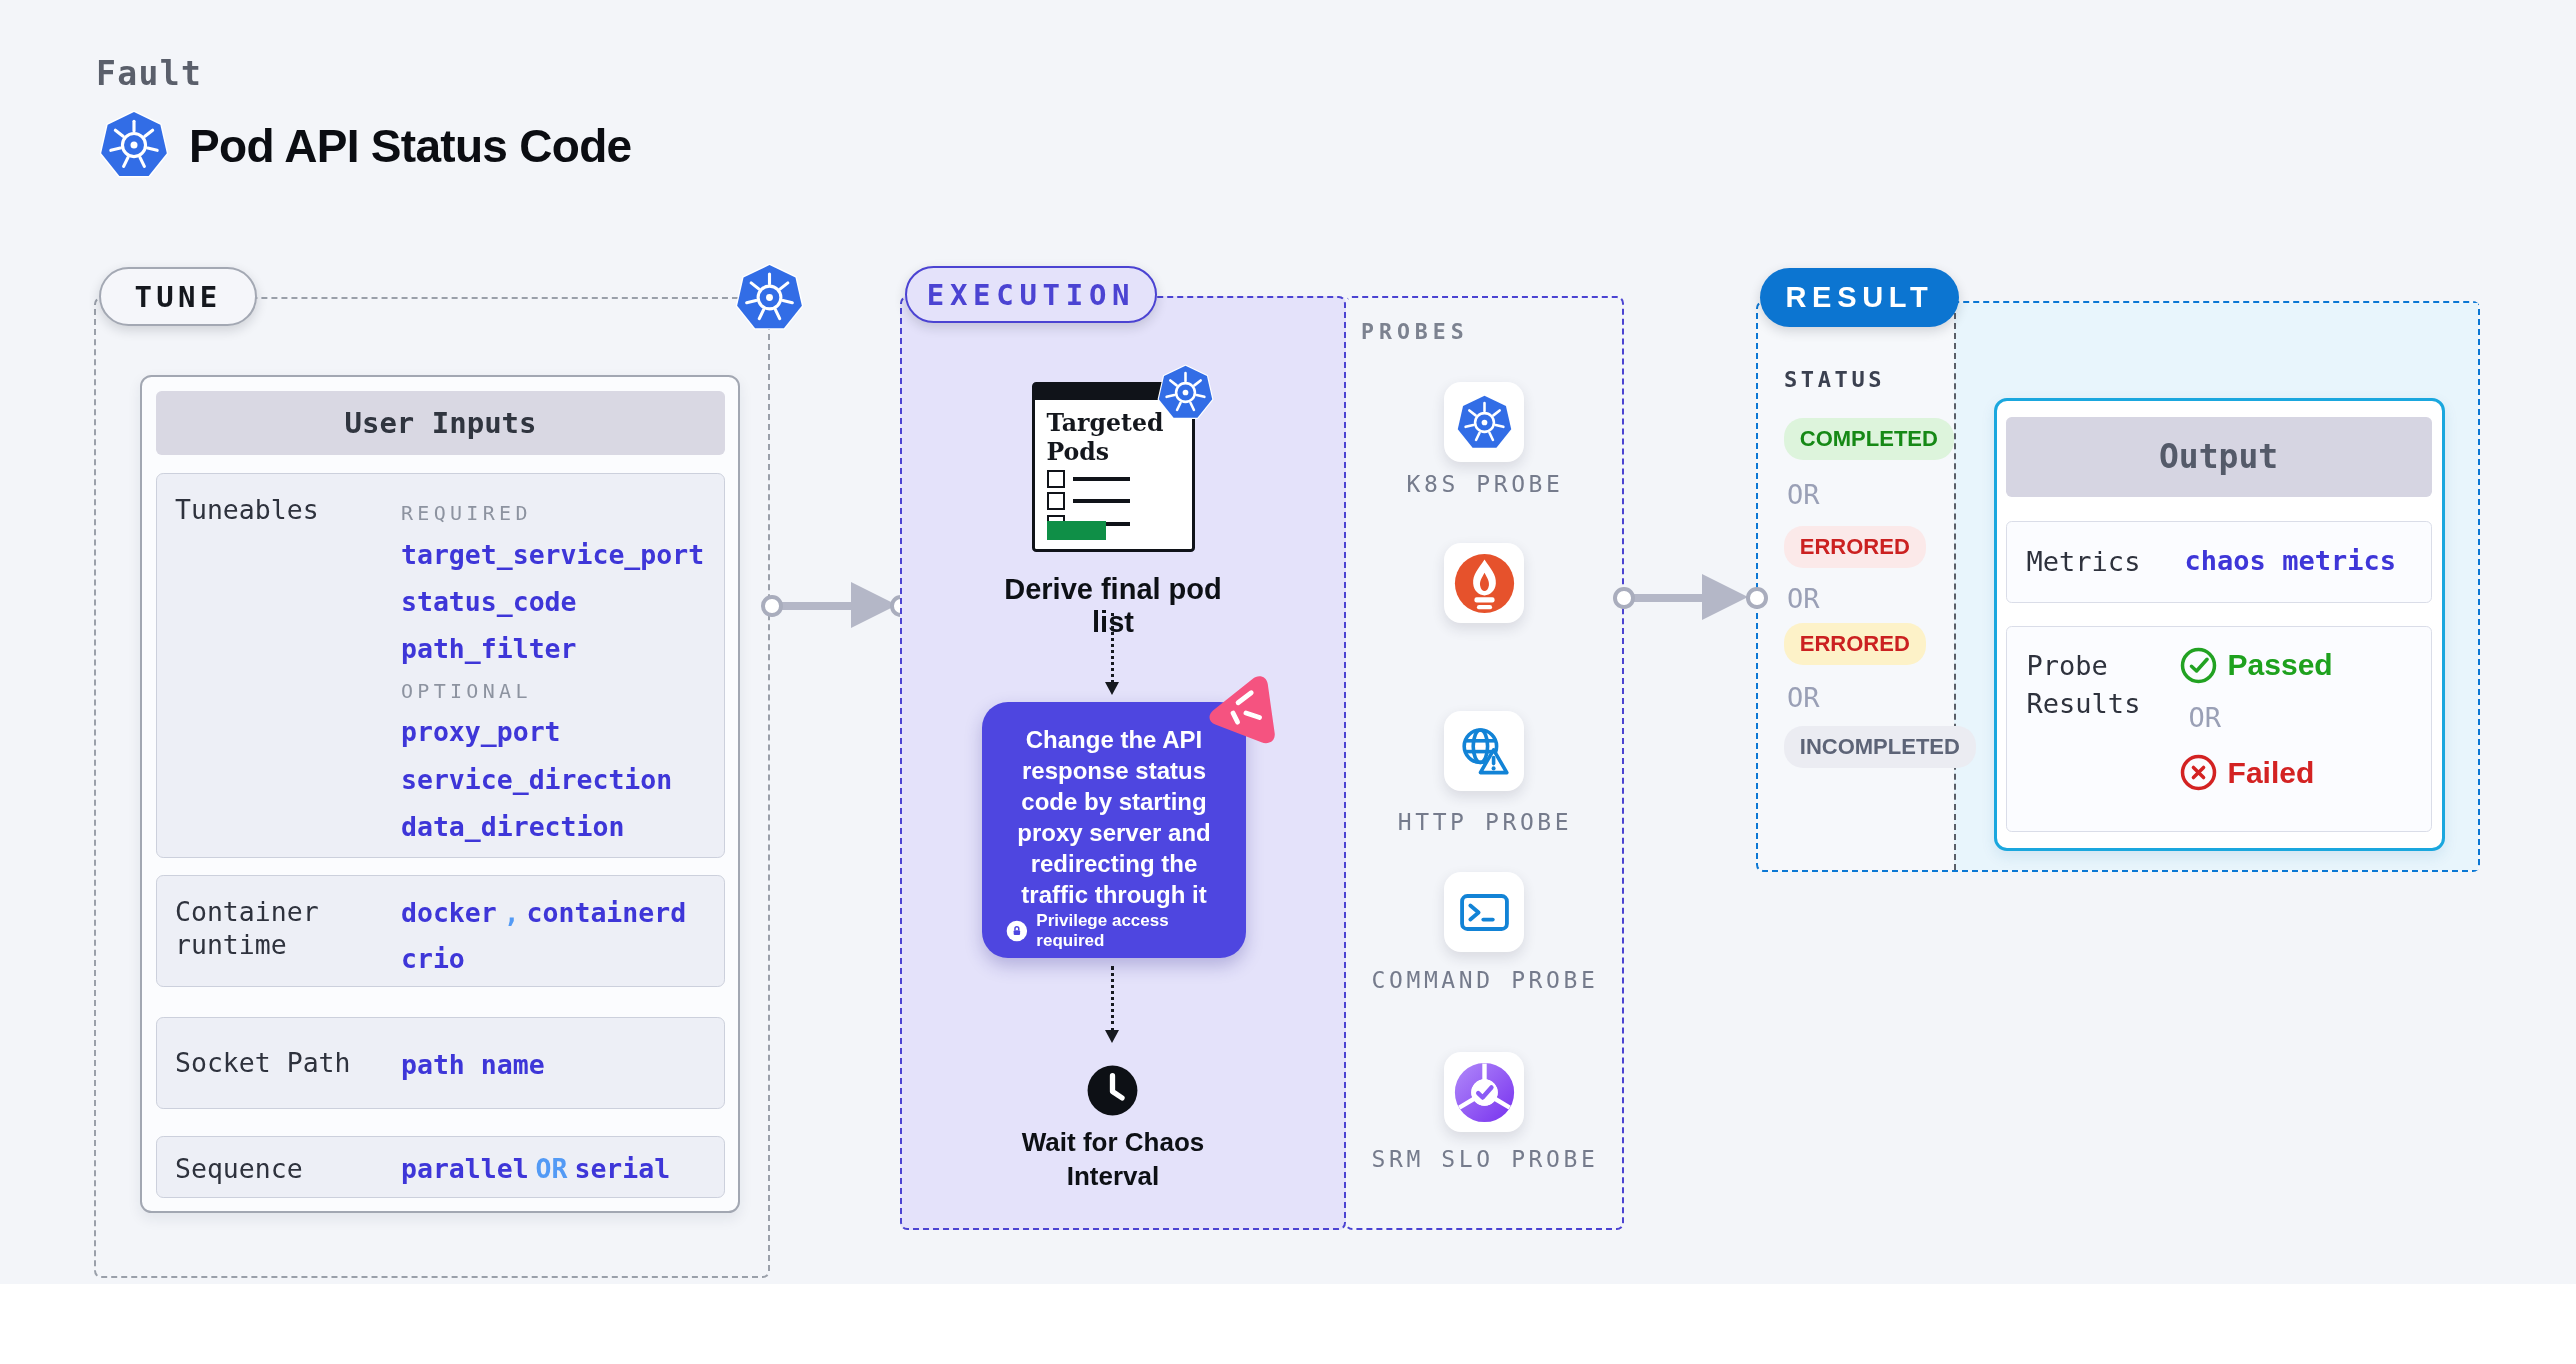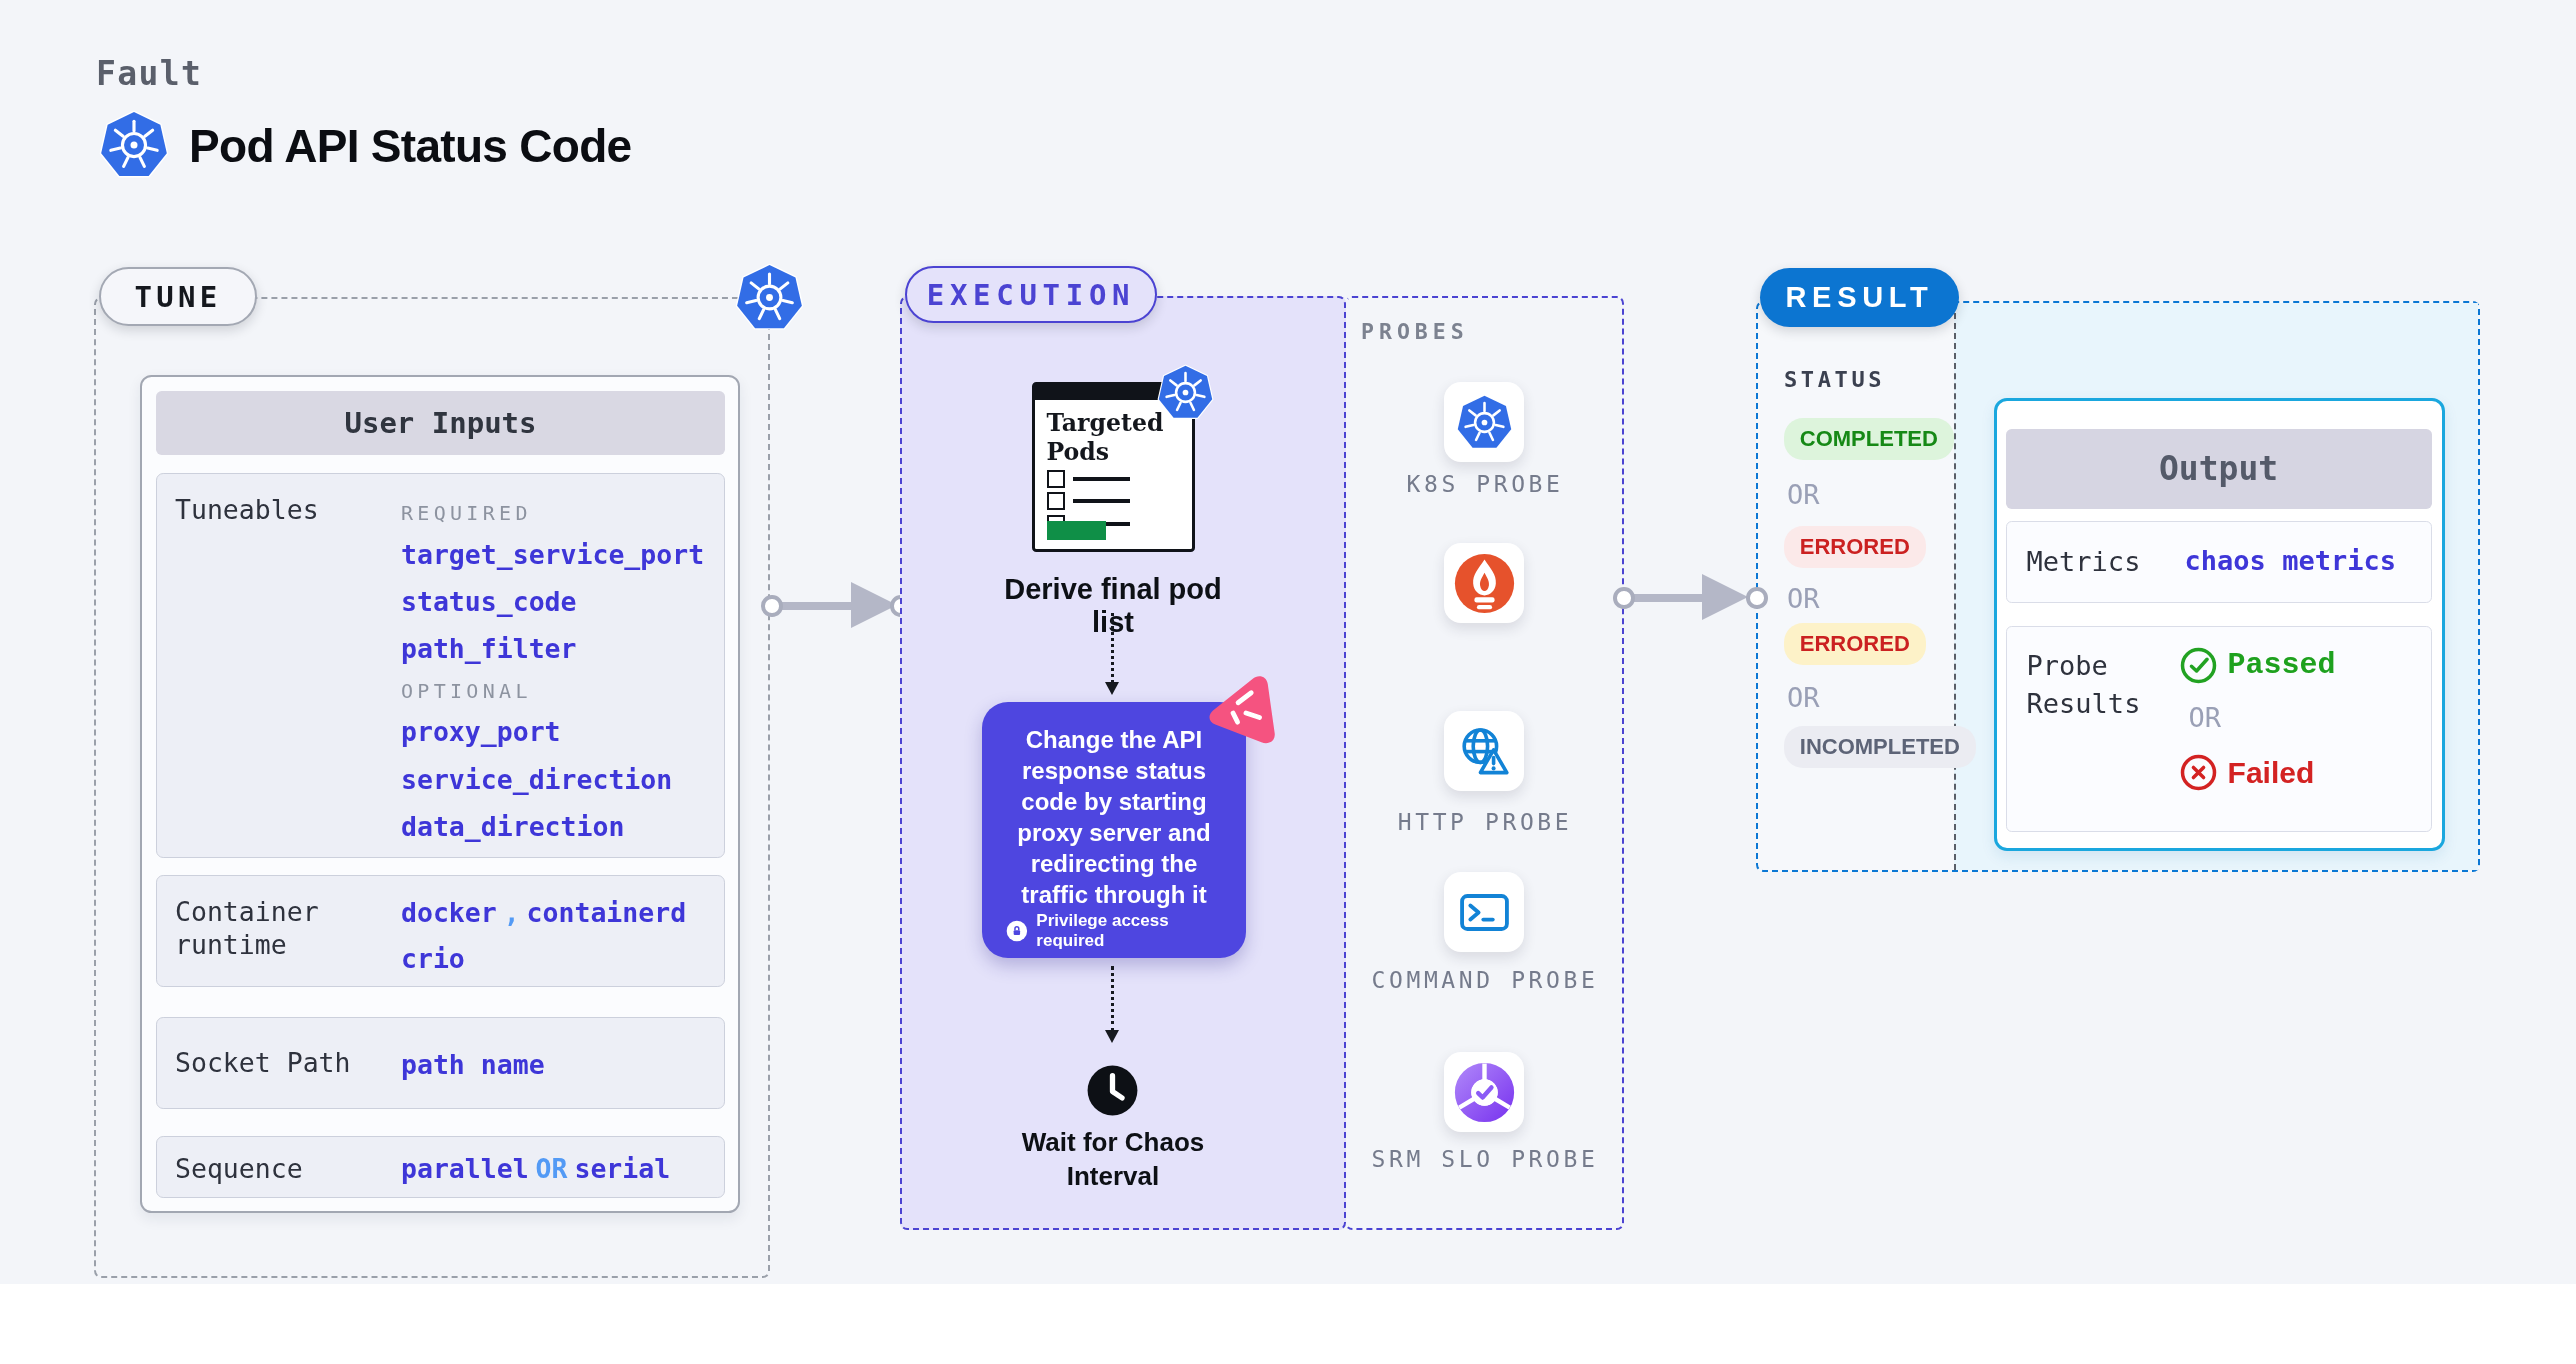--- a/index.html
+++ b/index.html
@@ -81,26 +81,26 @@
   .probe-label{left:1363px;width:244px;text-align:center;font-size:23px;letter-spacing:3.6px;color:#757b8c;line-height:1.5;}
 
   
   .status-label{left:1784px;top:367px;font-size:22px;font-weight:800;letter-spacing:3.6px;color:#3b4150;}
   .chip{font-size:22px;font-weight:800;border-radius:19px;padding:7.9px 15.8px;display:inline-block;
         font-family:"Liberation Sans","DejaVu Sans",sans-serif;}
   .or-txt{font-size:27px;color:#9aa0b6;}
   .out-card{left:1994px;top:398px;width:451px;height:453px;background:#fff;border:3.6px solid #1aa7de;border-radius:13px;
             box-shadow:0 5.7px 14.3px rgba(20,100,160,.10);}
   .out-header{left:8.6px;top:15.8px;width:426px;height:80px;background:#d6d5e2;border-radius:5.7px;
-              display:flex;align-items:center;justify-content:center;font-size:33px;font-weight:700;color:#545a69;margin-top:12px;}
+              display:flex;align-items:center;justify-content:center;font-size:33px;font-weight:700;color:#545a69;}
   .out-row{background:#fbfcff;border:1.4px solid #dadde8;border-radius:5.7px;}
   .row-metrics{left:8.6px;top:120px;width:426px;height:82px;}
   .row-probe{left:8.6px;top:225px;width:426px;height:206px;}
   .res-line{display:flex;align-items:center;gap:10px;}
-  .res-passed{font-size:30px;font-weight:800;color:#1ea11e;font-family:Liberation Mono, monospace;}
+  .res-passed{font-size:30px;font-weight:800;color:#1ea11e;}
   .res-failed{font-size:30px;font-weight:800;color:#d32222;}
 
   .footer-strip{left:0;top:1284px;width:2576px;height:80px;background:#ffffff;}
 </style>
 </head>
 <body>
 
 <svg width="0" height="0" style="position:absolute">
   <defs>
     <symbol id="sym-k8s" viewBox="0 0 100 100">

